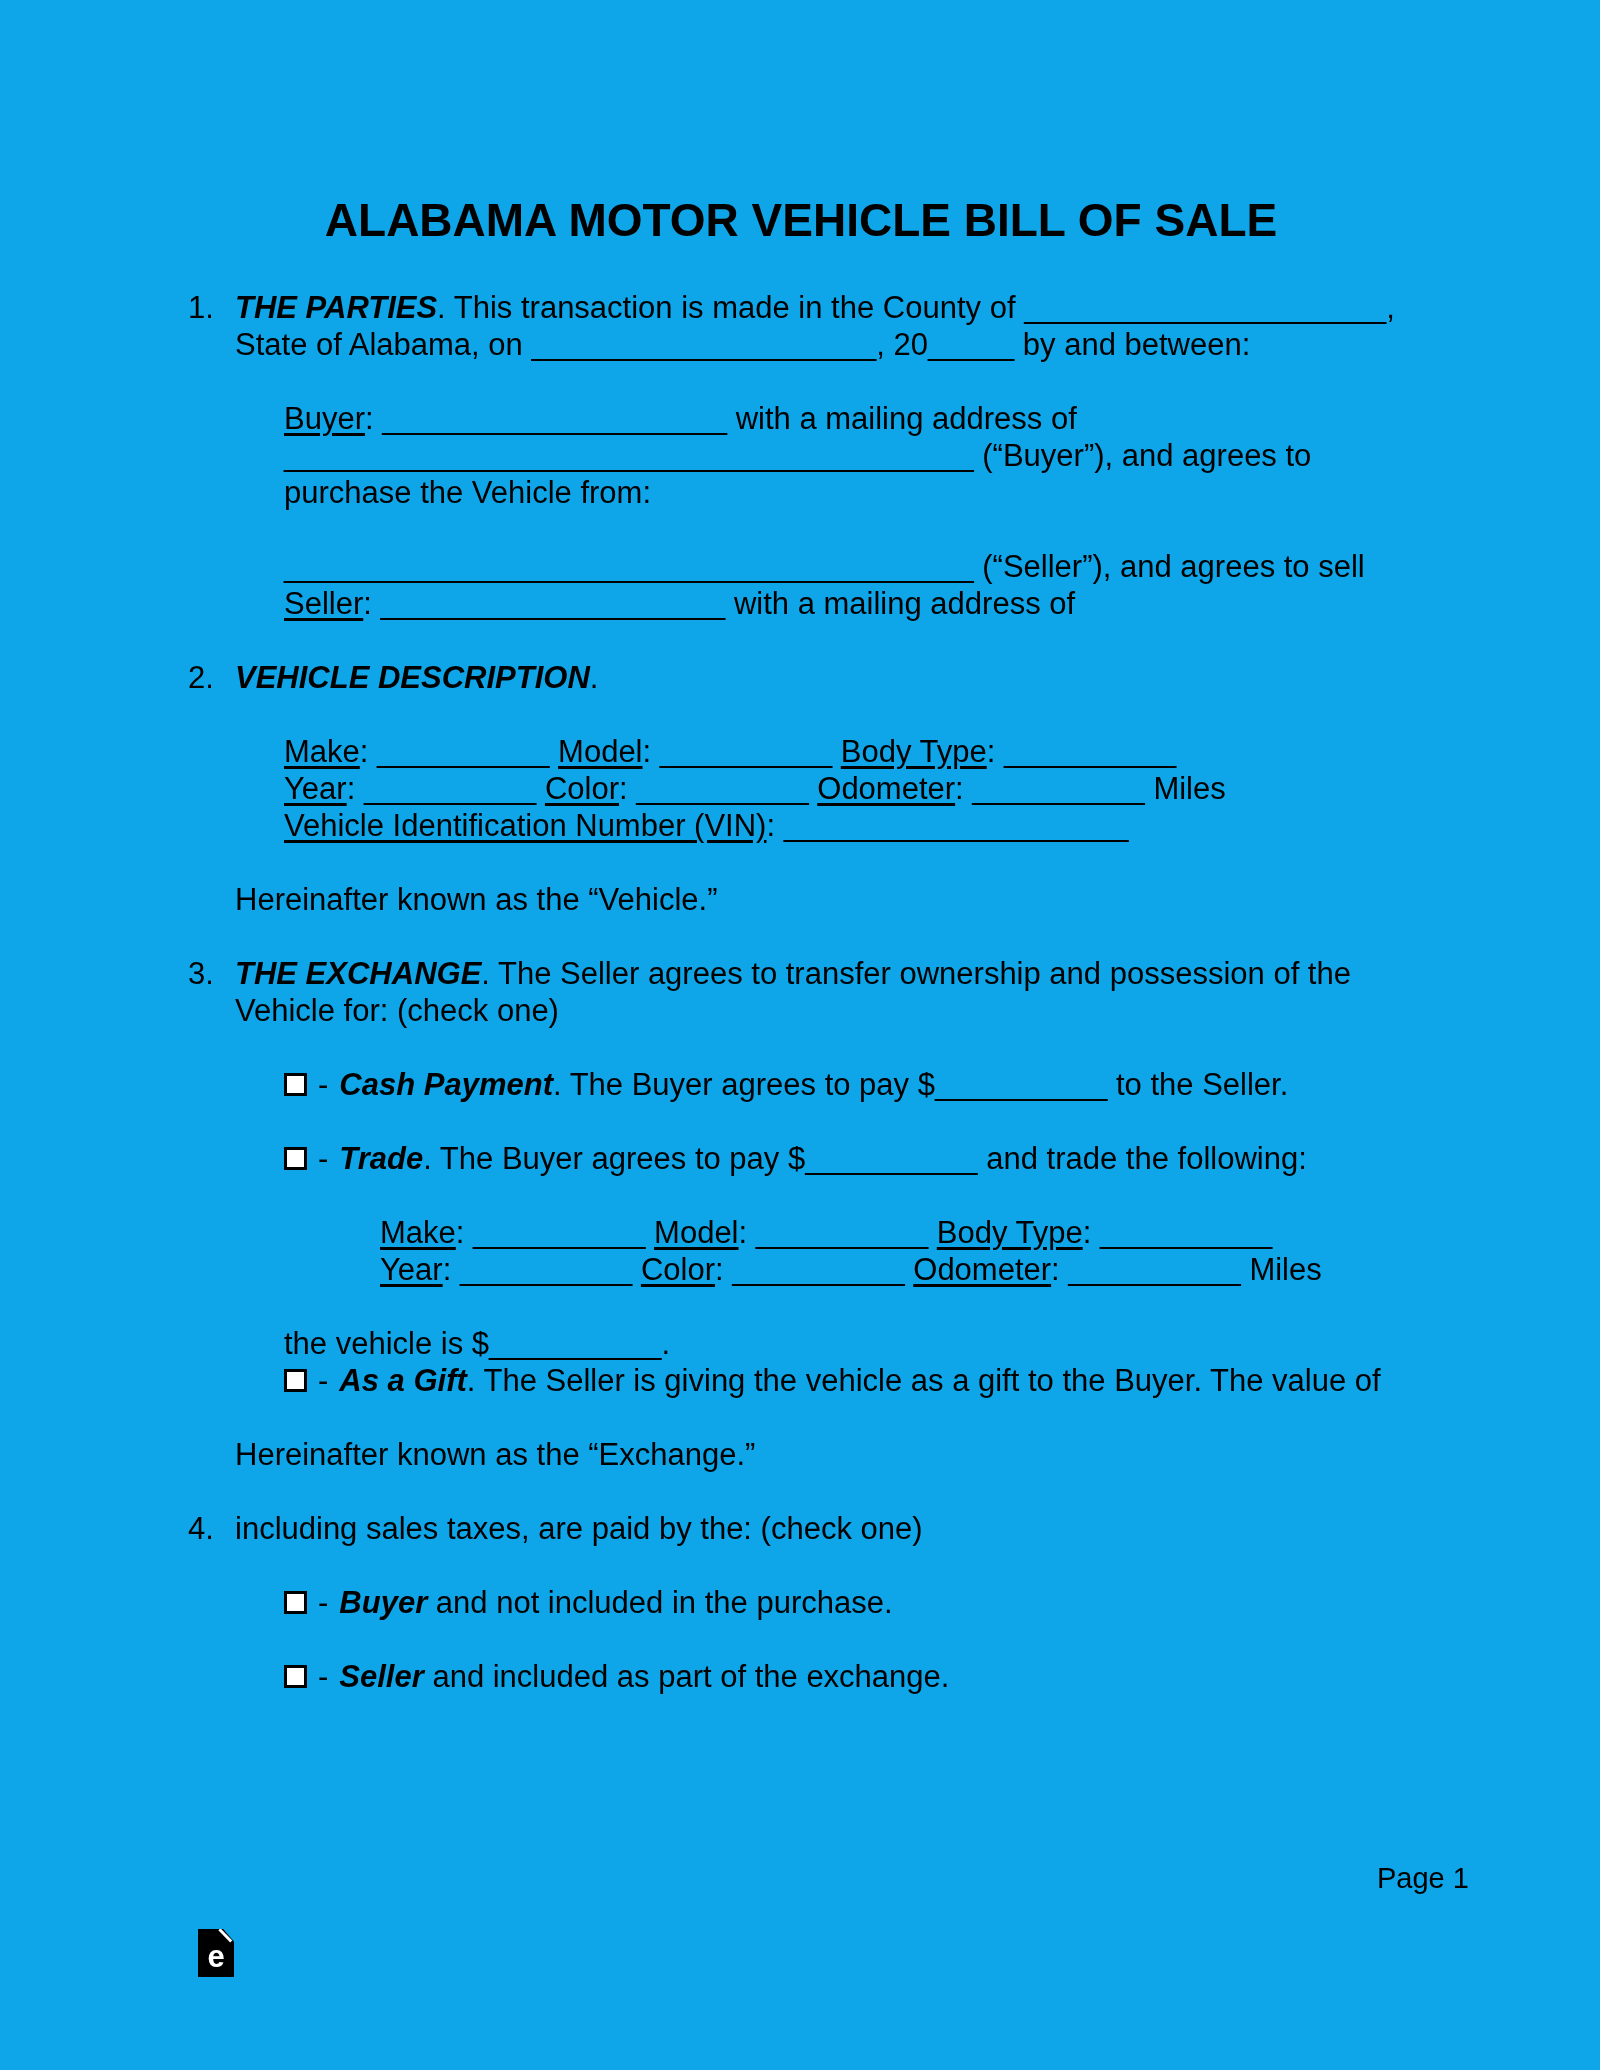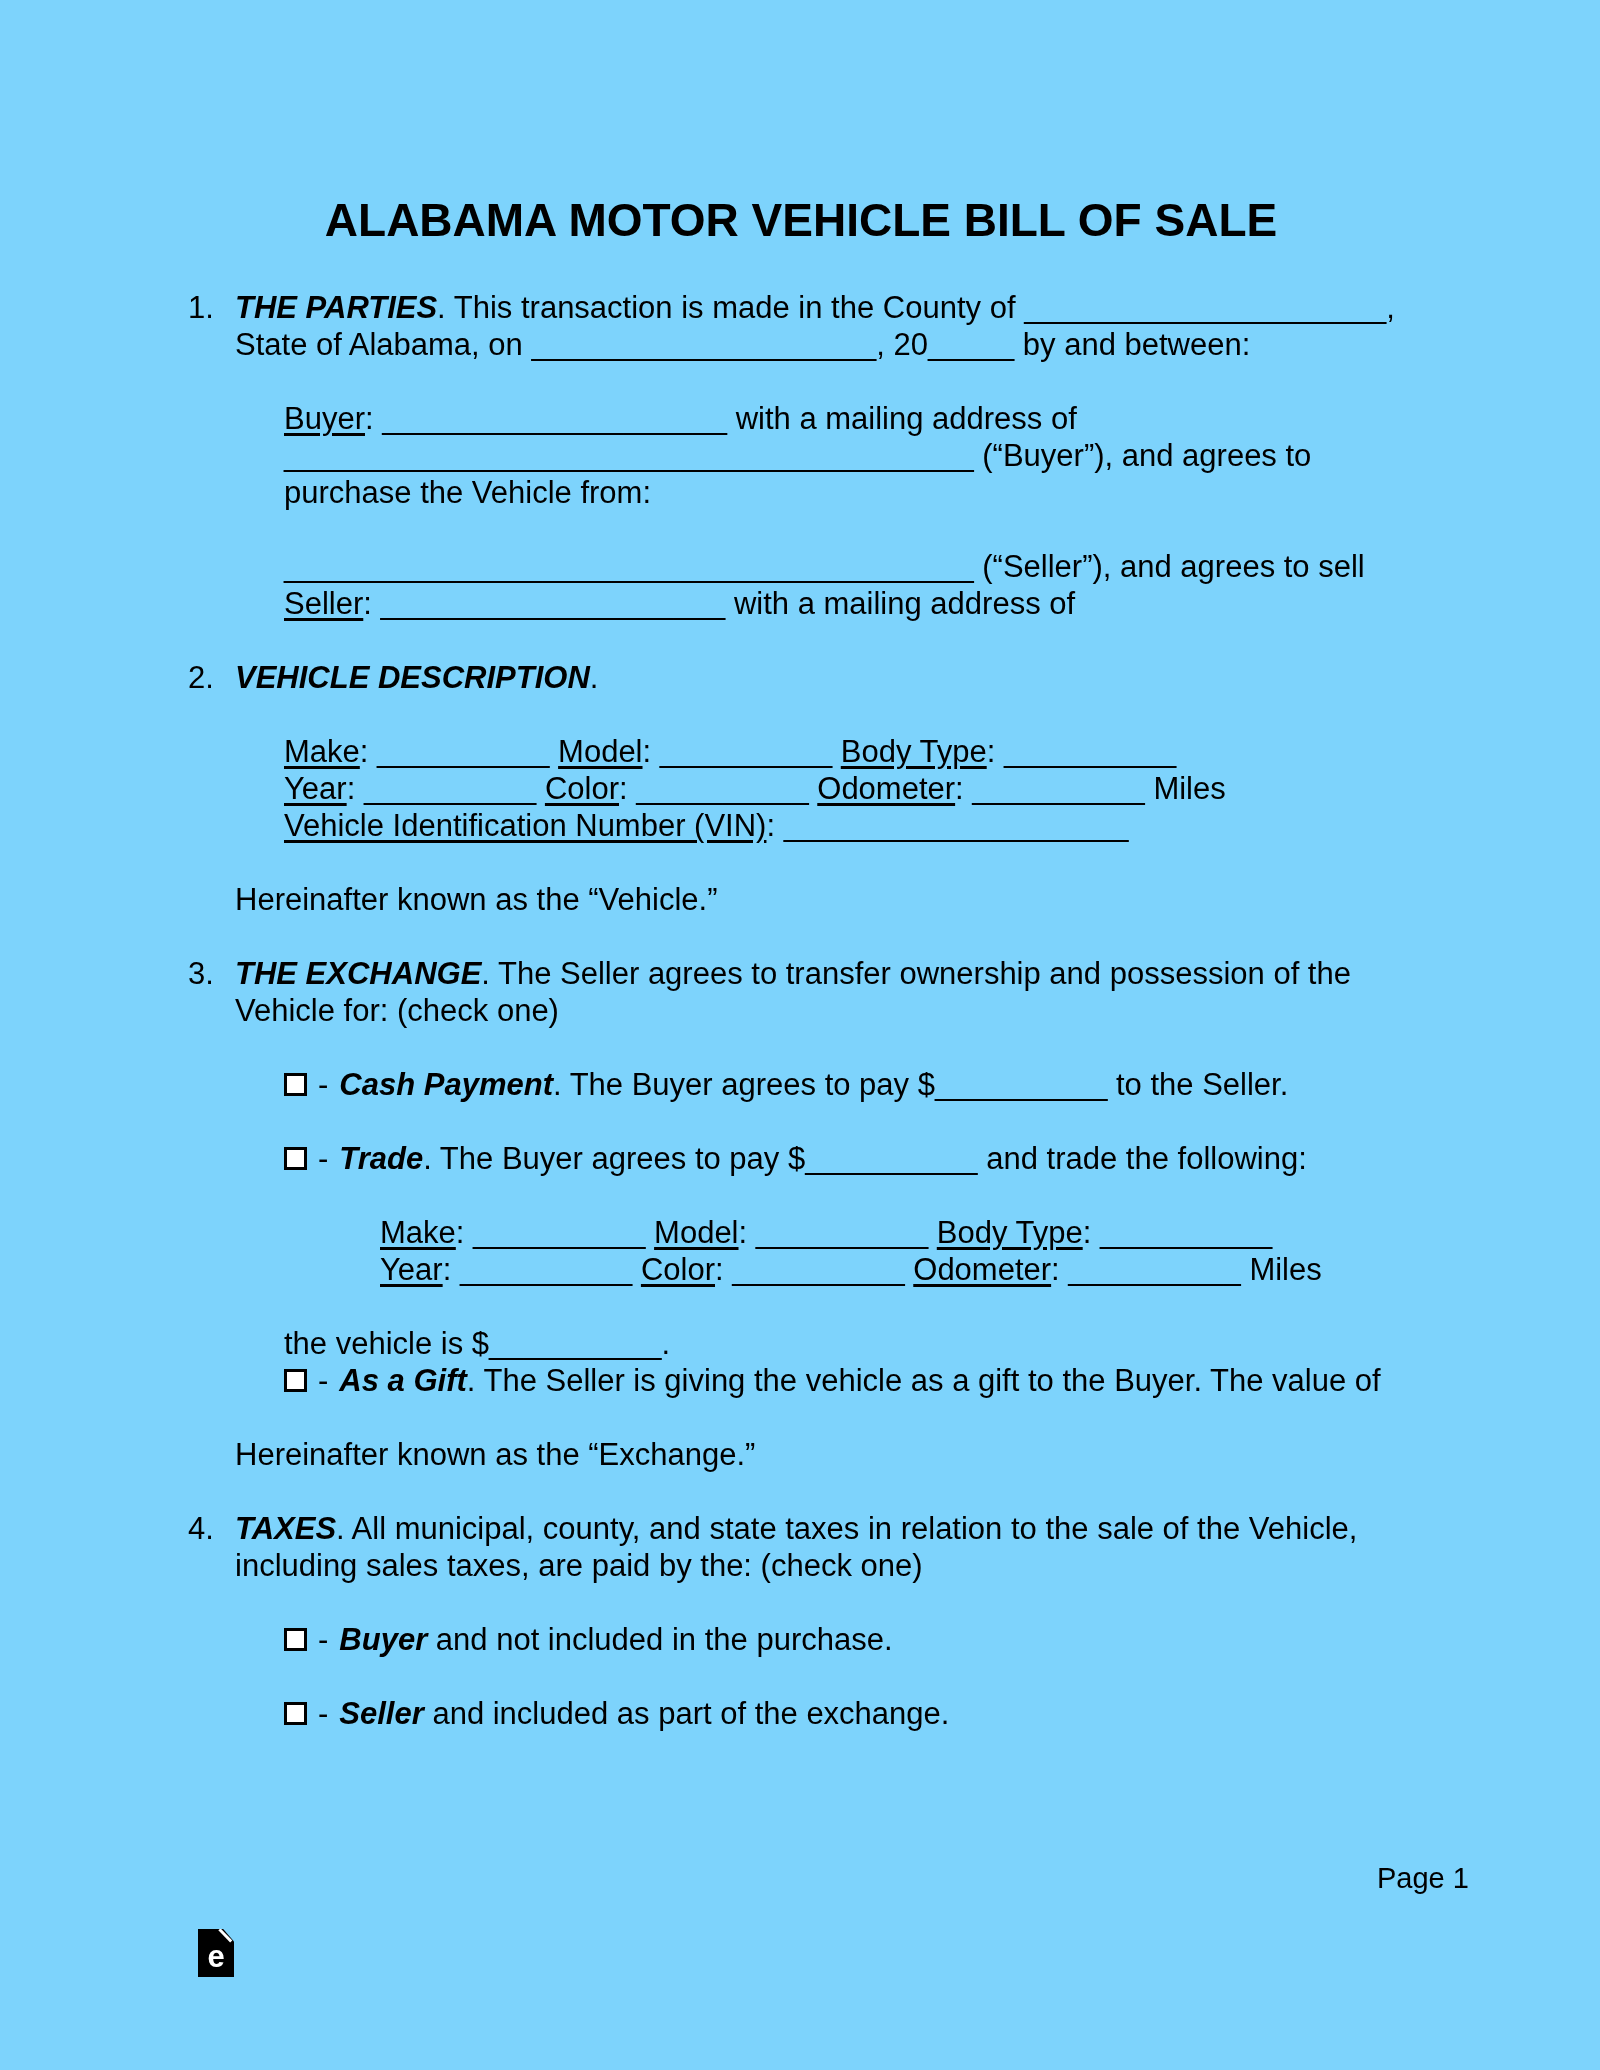--- a/index.html
+++ b/index.html
@@ -1,17 +1,17 @@
 <!DOCTYPE html>
 <html><head>
 <meta charset="utf-8">
 <style>
   html,body { margin:0; padding:0; background:#ffffff; }
   .pg {
-    position:relative; width:1600px; height:2070px; background:#7dd3fc;
+    position:relative; width:1600px; height:2070px; background:#0ea5e9;
     font-family:"Liberation Sans", sans-serif; font-size:31px; color:#000;
     overflow:hidden;
   }
   .ct { padding:0 186px 0 188px; }
   .ttl {
     margin:0; padding-top:194px;
     font-size:46px; line-height:52px; font-weight:bold; text-align:center;
     letter-spacing:0px; white-space:pre;
   }
   .line { white-space:pre; line-height:37px; }
@@ -111,21 +111,20 @@
         </div>
 
 
         <div class="blk line">Hereinafter known as the “Exchange.”</div>
       </div>
     </div>
 
     <div class="item">
       <div class="num">4.</div>
       <div class="bd">
-        <div class="line"><b>TAXES</b><span>. All municipal, county, and state taxes in relation to the sale of the Vehicle,</span></div>
         <div class="line">including sales taxes, are paid by the: (check one)</div>
 
         <div class="blk l2">
           <div class="line"><span class="cb"></span><span class="dash">-</span><b>Buyer</b><span> and not included in the purchase.</span></div>
         </div>
 
         <div class="blk l2">
           <div class="line"><span class="cb"></span><span class="dash">-</span><b>Seller</b><span> and included as part of the exchange.</span></div>
         </div>
       </div>

